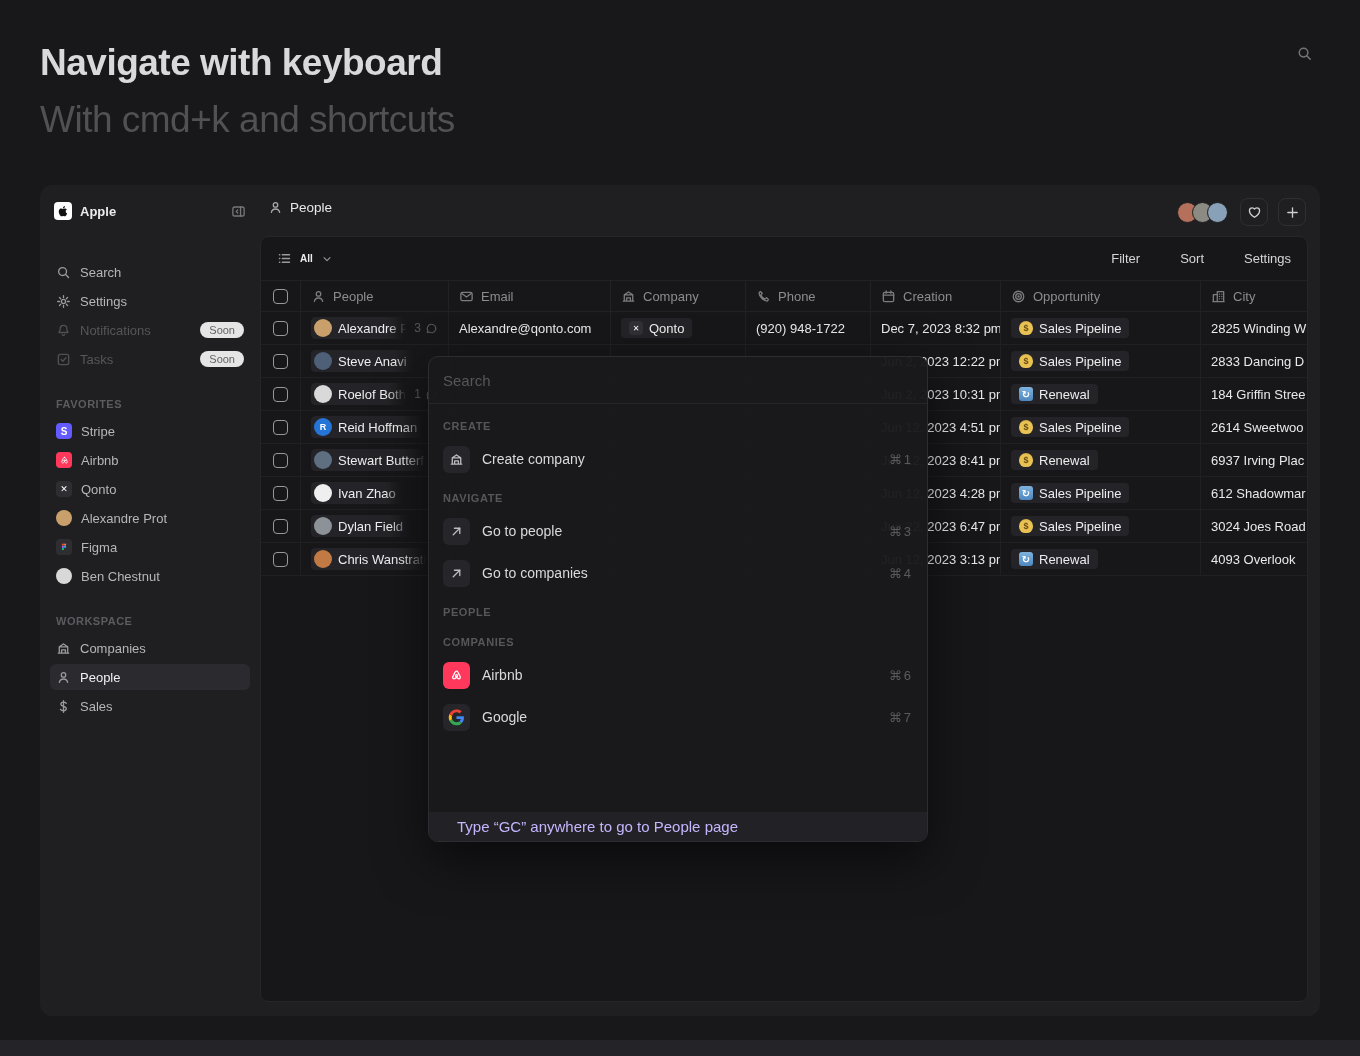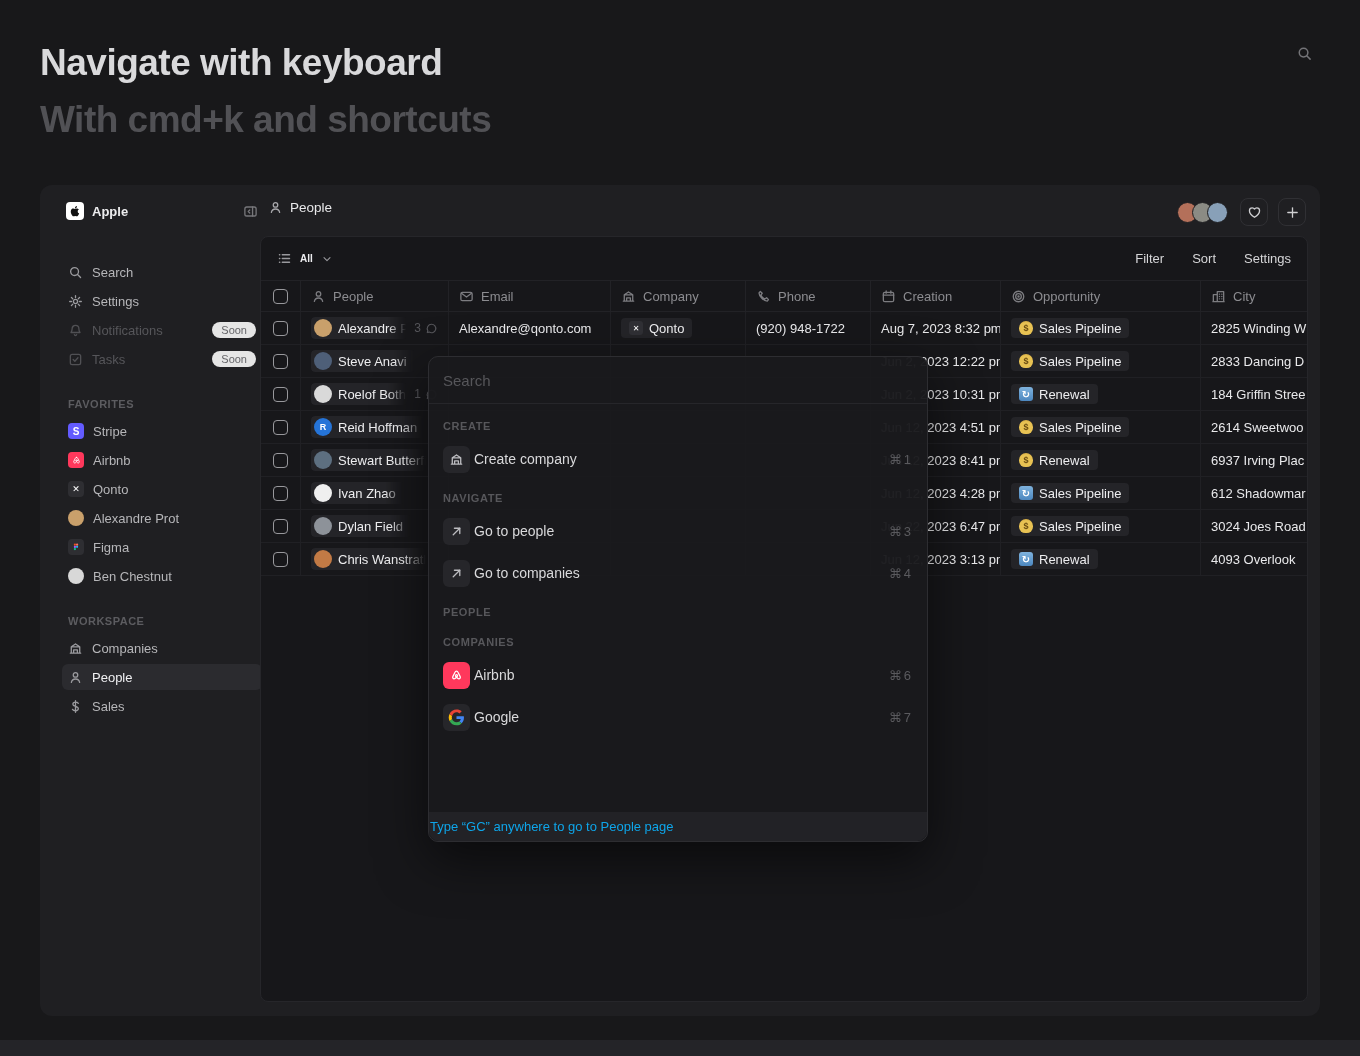--- a/index.html
+++ b/index.html
@@ -7,31 +7,31 @@
   body {
     background:#18181a;
     font-family:"Liberation Sans","DejaVu Sans",sans-serif;
     color:#e9e9eb;
     position:relative;
   }
   .bottom-strip { position:absolute; left:0; right:0; bottom:0; height:16px; background:#242428; }
 
   
   .page-title { position:absolute; left:40px; top:42px; font-size:37px; font-weight:700; letter-spacing:-.5px; color:#d9d9db; }
-  .page-subtitle { position:absolute; left:40px; top:99px; font-size:37px; font-weight:700; letter-spacing:-.5px; color:#515155; }
+  .page-subtitle { position:absolute; left:40px; top:99px; font-size:37px; font-weight:400; letter-spacing:-.5px; color:#515155; }
   .page-search { position:absolute; right:48px; top:46px; width:34px; height:34px; color:#737377; cursor:pointer; }
 
   
   .window {
     position:absolute; left:40px; top:185px; width:1280px; height:831px;
     background:#1f1f22; border-radius:12px;
   }
 
   
-  .sidebar { position:absolute; left:12px; top:0; width:220px; height:100%; padding:14px 10px; }
+  .sidebar { position:absolute; left:0; top:0; width:220px; height:100%; padding:14px 10px; }
   .ws-row { display:flex; align-items:center; gap:8px; height:24px; padding:0 4px; }
   .apple-tile { width:18px; height:18px; border-radius:4px; background:#fff; display:flex; align-items:center; justify-content:center; }
   .ws-name { font-size:13px; font-weight:600; color:#ececee; flex:1; }
   .collapse-btn { color:#77777b; display:flex; }
   .nav-list { margin-top:36px; display:flex; flex-direction:column; gap:3px; }
   .side-item { display:flex; align-items:center; gap:9px; height:26px; border-radius:6px; padding:0 6px; font-size:13px; color:#b6b6b9; cursor:pointer; }
   .side-item .ic { color:#9a9a9e; flex:none; }
   .side-item.disabled { color:#56565a; }
   .side-item.disabled .ic { color:#505054; }
   .side-item.selected { background:#2b2b2f; color:#f0f0f2; }
@@ -53,21 +53,21 @@
   
   .panel {
     position:absolute; left:220px; right:12px; top:51px; bottom:14px;
     background:#17171a; border:1px solid #26262a; border-radius:8px; overflow:hidden;
   }
   .view-bar { height:44px; display:flex; align-items:center; padding:0 16px; border-bottom:1px solid #222226; }
   .view-left { display:flex; align-items:center; gap:8px; cursor:pointer; }
   .view-left .ic { color:#9a9a9e; }
   .view-name { font-size:10px; font-weight:600; color:#ececef; }
   .view-chevron { color:#88888c; }
-  .view-actions { margin-left:auto; display:flex; gap:28px; font-size:13px; color:#d6d6d8; }
+  .view-actions { margin-left:auto; display:flex; gap:40px; font-size:13px; color:#d6d6d8; }
   .view-actions span { cursor:pointer; }
 
   .grid-row { display:grid; grid-template-columns:40px 148px 162px 135px 125px 130px 200px minmax(0,1fr); align-items:stretch; }
   .thead { height:31px; border-bottom:1px solid #222226; }
   .th { display:flex; align-items:center; gap:7px; font-size:13px; color:#8c8c90; padding:0 10px; border-right:1px solid #222226; overflow:hidden; white-space:nowrap; cursor:pointer; }
   .th .ic { color:#7c7c80; flex:none; }
   .th:last-child { border-right:none; }
   .trow { height:33px; border-bottom:1px solid #202024; }
   .td { display:flex; align-items:center; padding:0 10px; font-size:13px; color:#e9e9eb; border-right:1px solid #202024; overflow:hidden; white-space:nowrap; cursor:pointer; }
   .td:last-child { border-right:none; }
@@ -89,26 +89,26 @@
   .palette {
     position:absolute; left:428px; top:356px; width:500px; height:486px;
     background:rgba(26,26,29,.97); border:1px solid #2d2d31; border-radius:10px;
     box-shadow:0 18px 50px rgba(0,0,0,.55); z-index:50; display:flex; flex-direction:column;
   }
   .pal-input { height:47px; border-bottom:1px solid #26262a; display:flex; align-items:center; padding:0 14px; }
   .pal-input input { background:transparent; border:none; outline:none; width:100%; font-size:15px; color:#e5e5e7; font-family:inherit; }
   .pal-input input::placeholder { color:#56565a; }
   .pal-body { flex:1; padding:4px 8px 0; overflow:hidden; }
   .pal-label { font-size:11px; font-weight:600; letter-spacing:.6px; color:#57575b; padding:12px 6px 6px; }
-  .pal-item { display:flex; align-items:center; gap:4px; height:42px; padding:0 6px; border-radius:6px; cursor:pointer; }
+  .pal-item { display:flex; align-items:center; gap:12px; height:42px; padding:0 6px; border-radius:6px; cursor:pointer; }
   .pal-tile { width:27px; height:27px; border-radius:6px; background:#26262a; display:flex; align-items:center; justify-content:center; color:#bcbcc0; flex:none; }
   .pal-tile.red { background:#ff385c; color:#fff; }
   .pal-item .lbl { font-size:14px; color:#d9d9db; flex:1; }
   .shortcut { font-size:13px; color:#5a5a5e; letter-spacing:2px; }
-  .pal-footer { height:29px; background:#222226; border-radius:0 0 10px 10px; display:flex; align-items:center; padding:0 1px; font-size:13px; color:#0ea5e9; }
+  .pal-footer { height:29px; background:#222226; border-radius:0 0 10px 10px; display:flex; align-items:center; padding:0 28px; font-size:15px; color:#c4b5fd; }
 
   .ic { width:15px; height:15px; flex:none; }
   svg.ic { stroke:currentColor; fill:none; stroke-width:1.4; stroke-linecap:round; stroke-linejoin:round; }
 </style>
 </head>
 <body>
 
 <h1 class="page-title">Navigate with keyboard</h1>
 <h2 class="page-subtitle">With cmd+k and shortcuts</h2>
 <svg class="ic page-search" viewBox="0 0 16 16" style="stroke-width:1.6">
@@ -361,21 +361,21 @@
       <div class="td">
         <span class="chip">
             <span class="mini-tile">✕</span>
             <span>Qonto</span>
           </span>
       </div>
       <div class="td">
           <span>(920) 948-1722</span>
         </div>
       <div class="td">
-          <span>Aug 7, 2023 8:32 pm</span>
+          <span>Dec 7, 2023 8:32 pm</span>
         </div>
       <div class="td">
         <span class="chip">
             <span class="oppic" data-icon="money-bag-icon">$</span>
             <span>Sales Pipeline</span>
           </span>
       </div>
       <div class="td">
           <span>2825 Winding W</span>
         </div>

